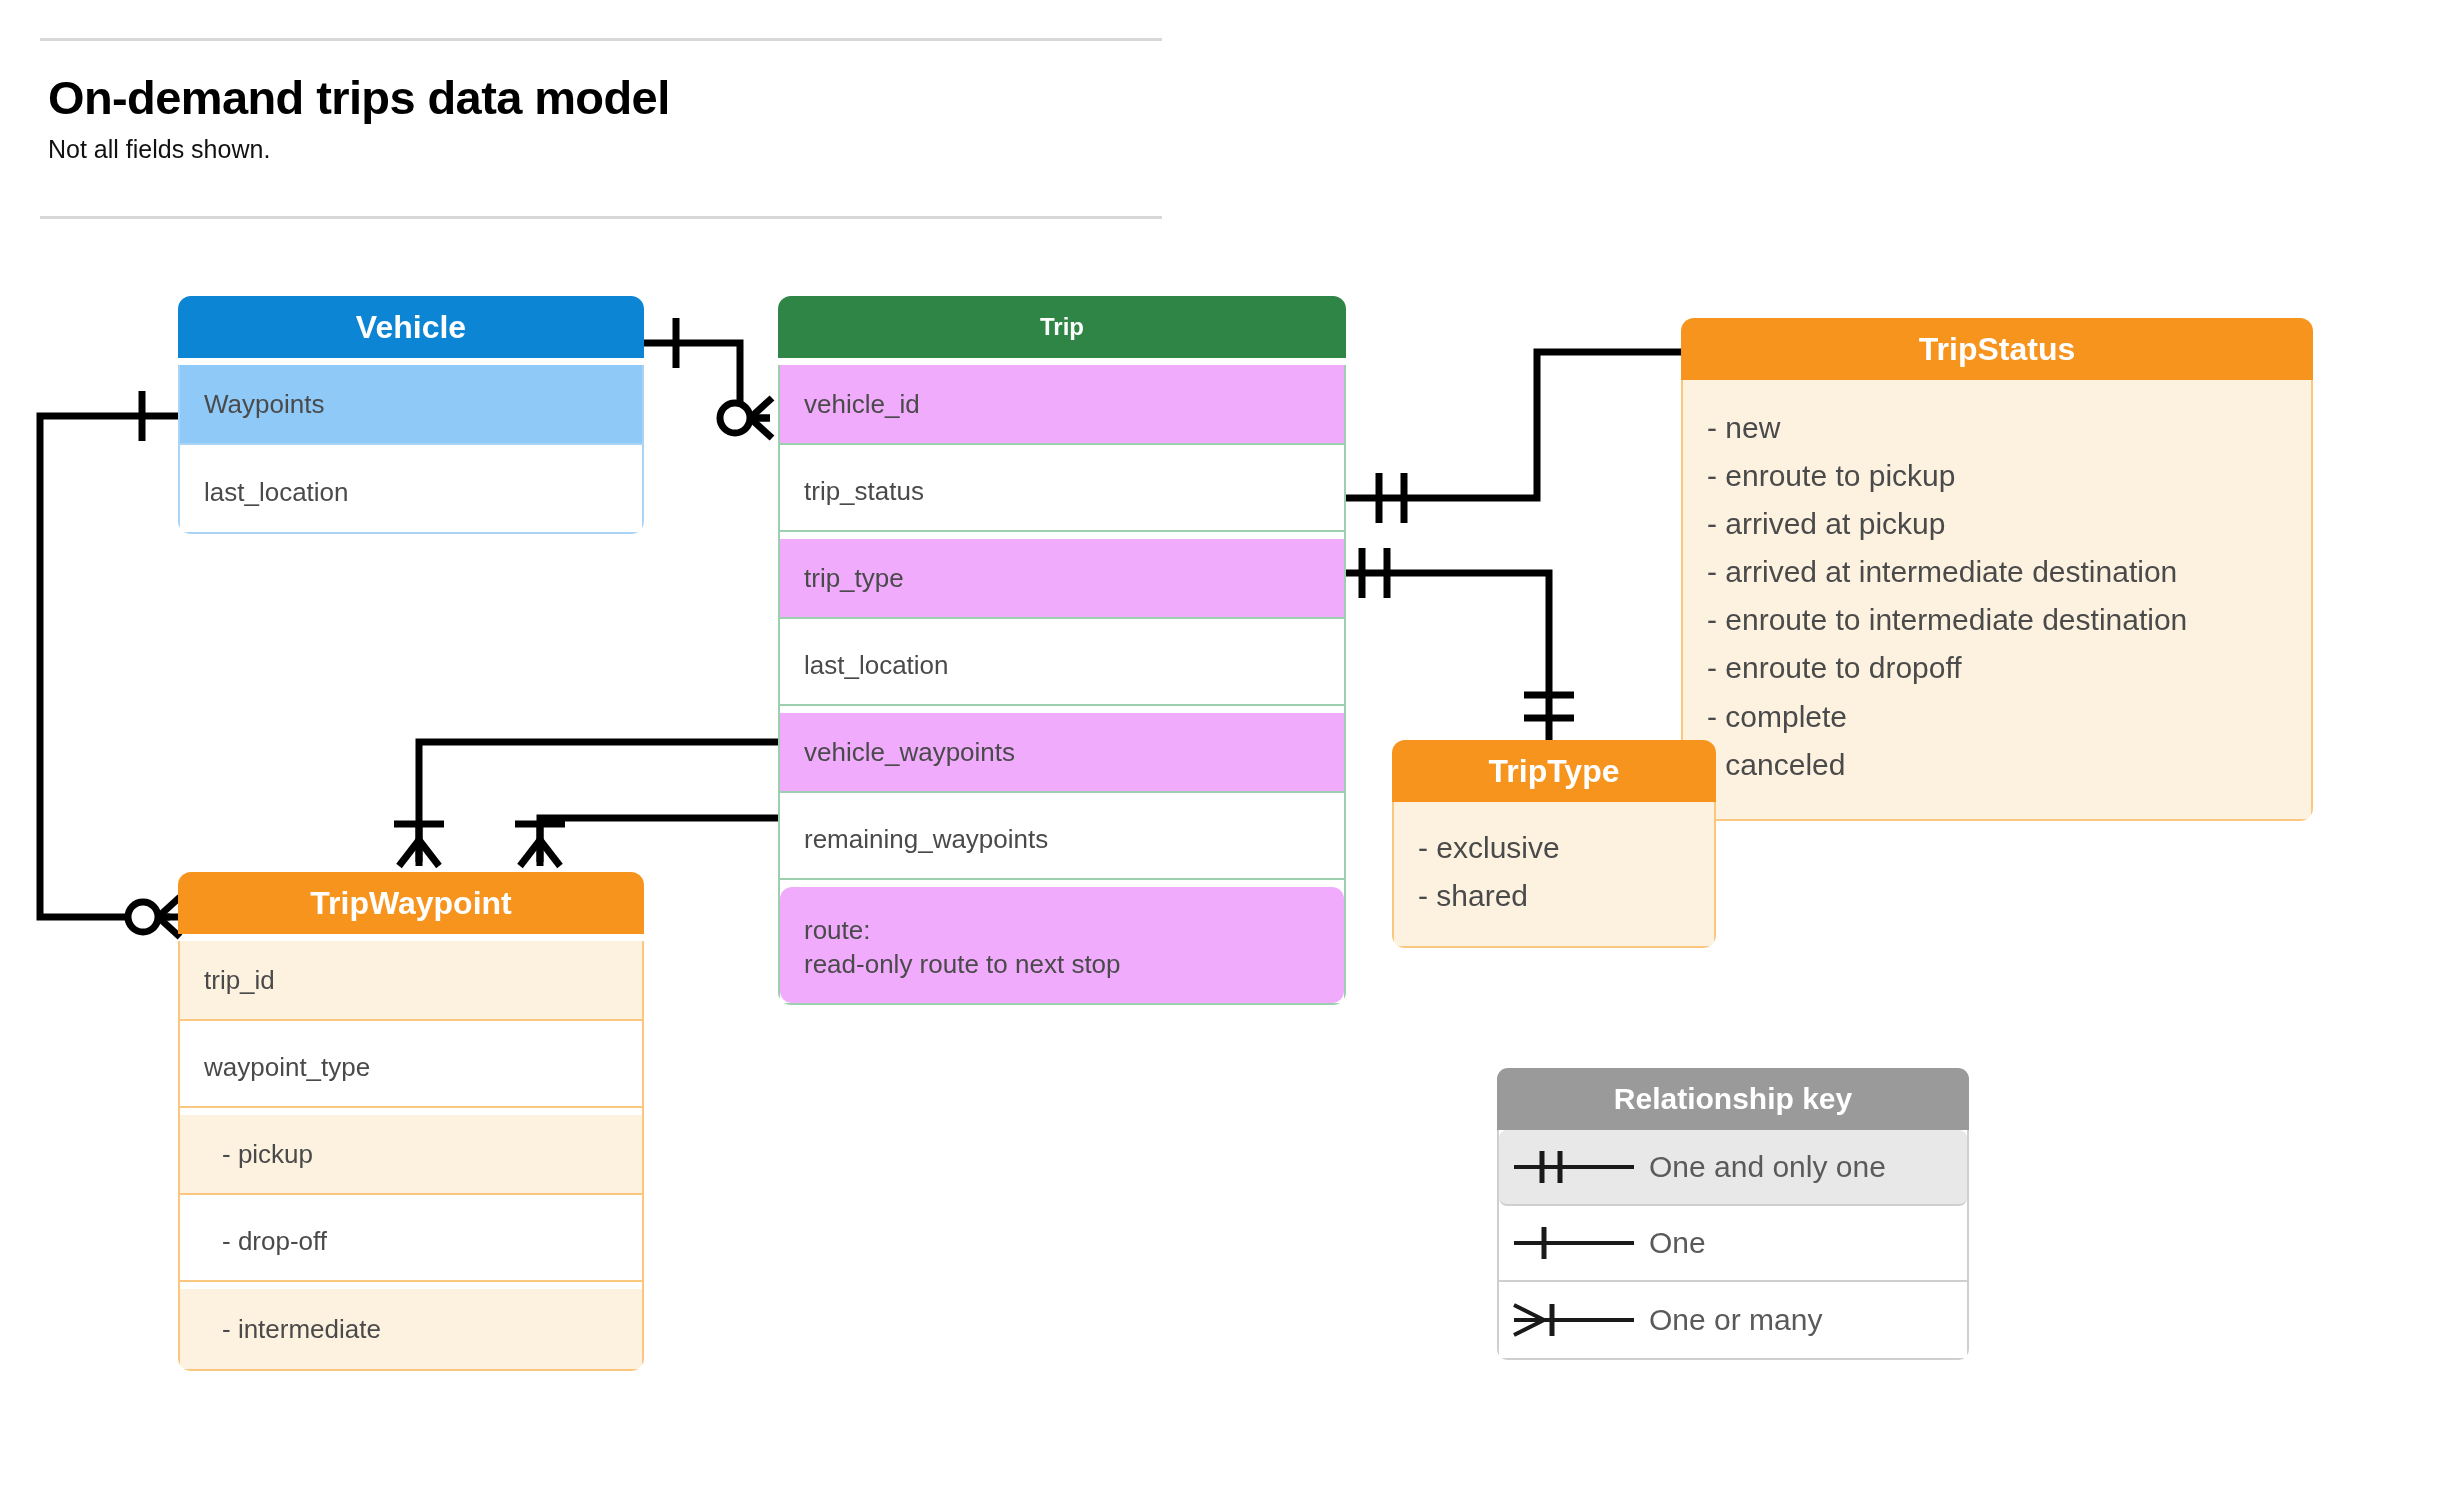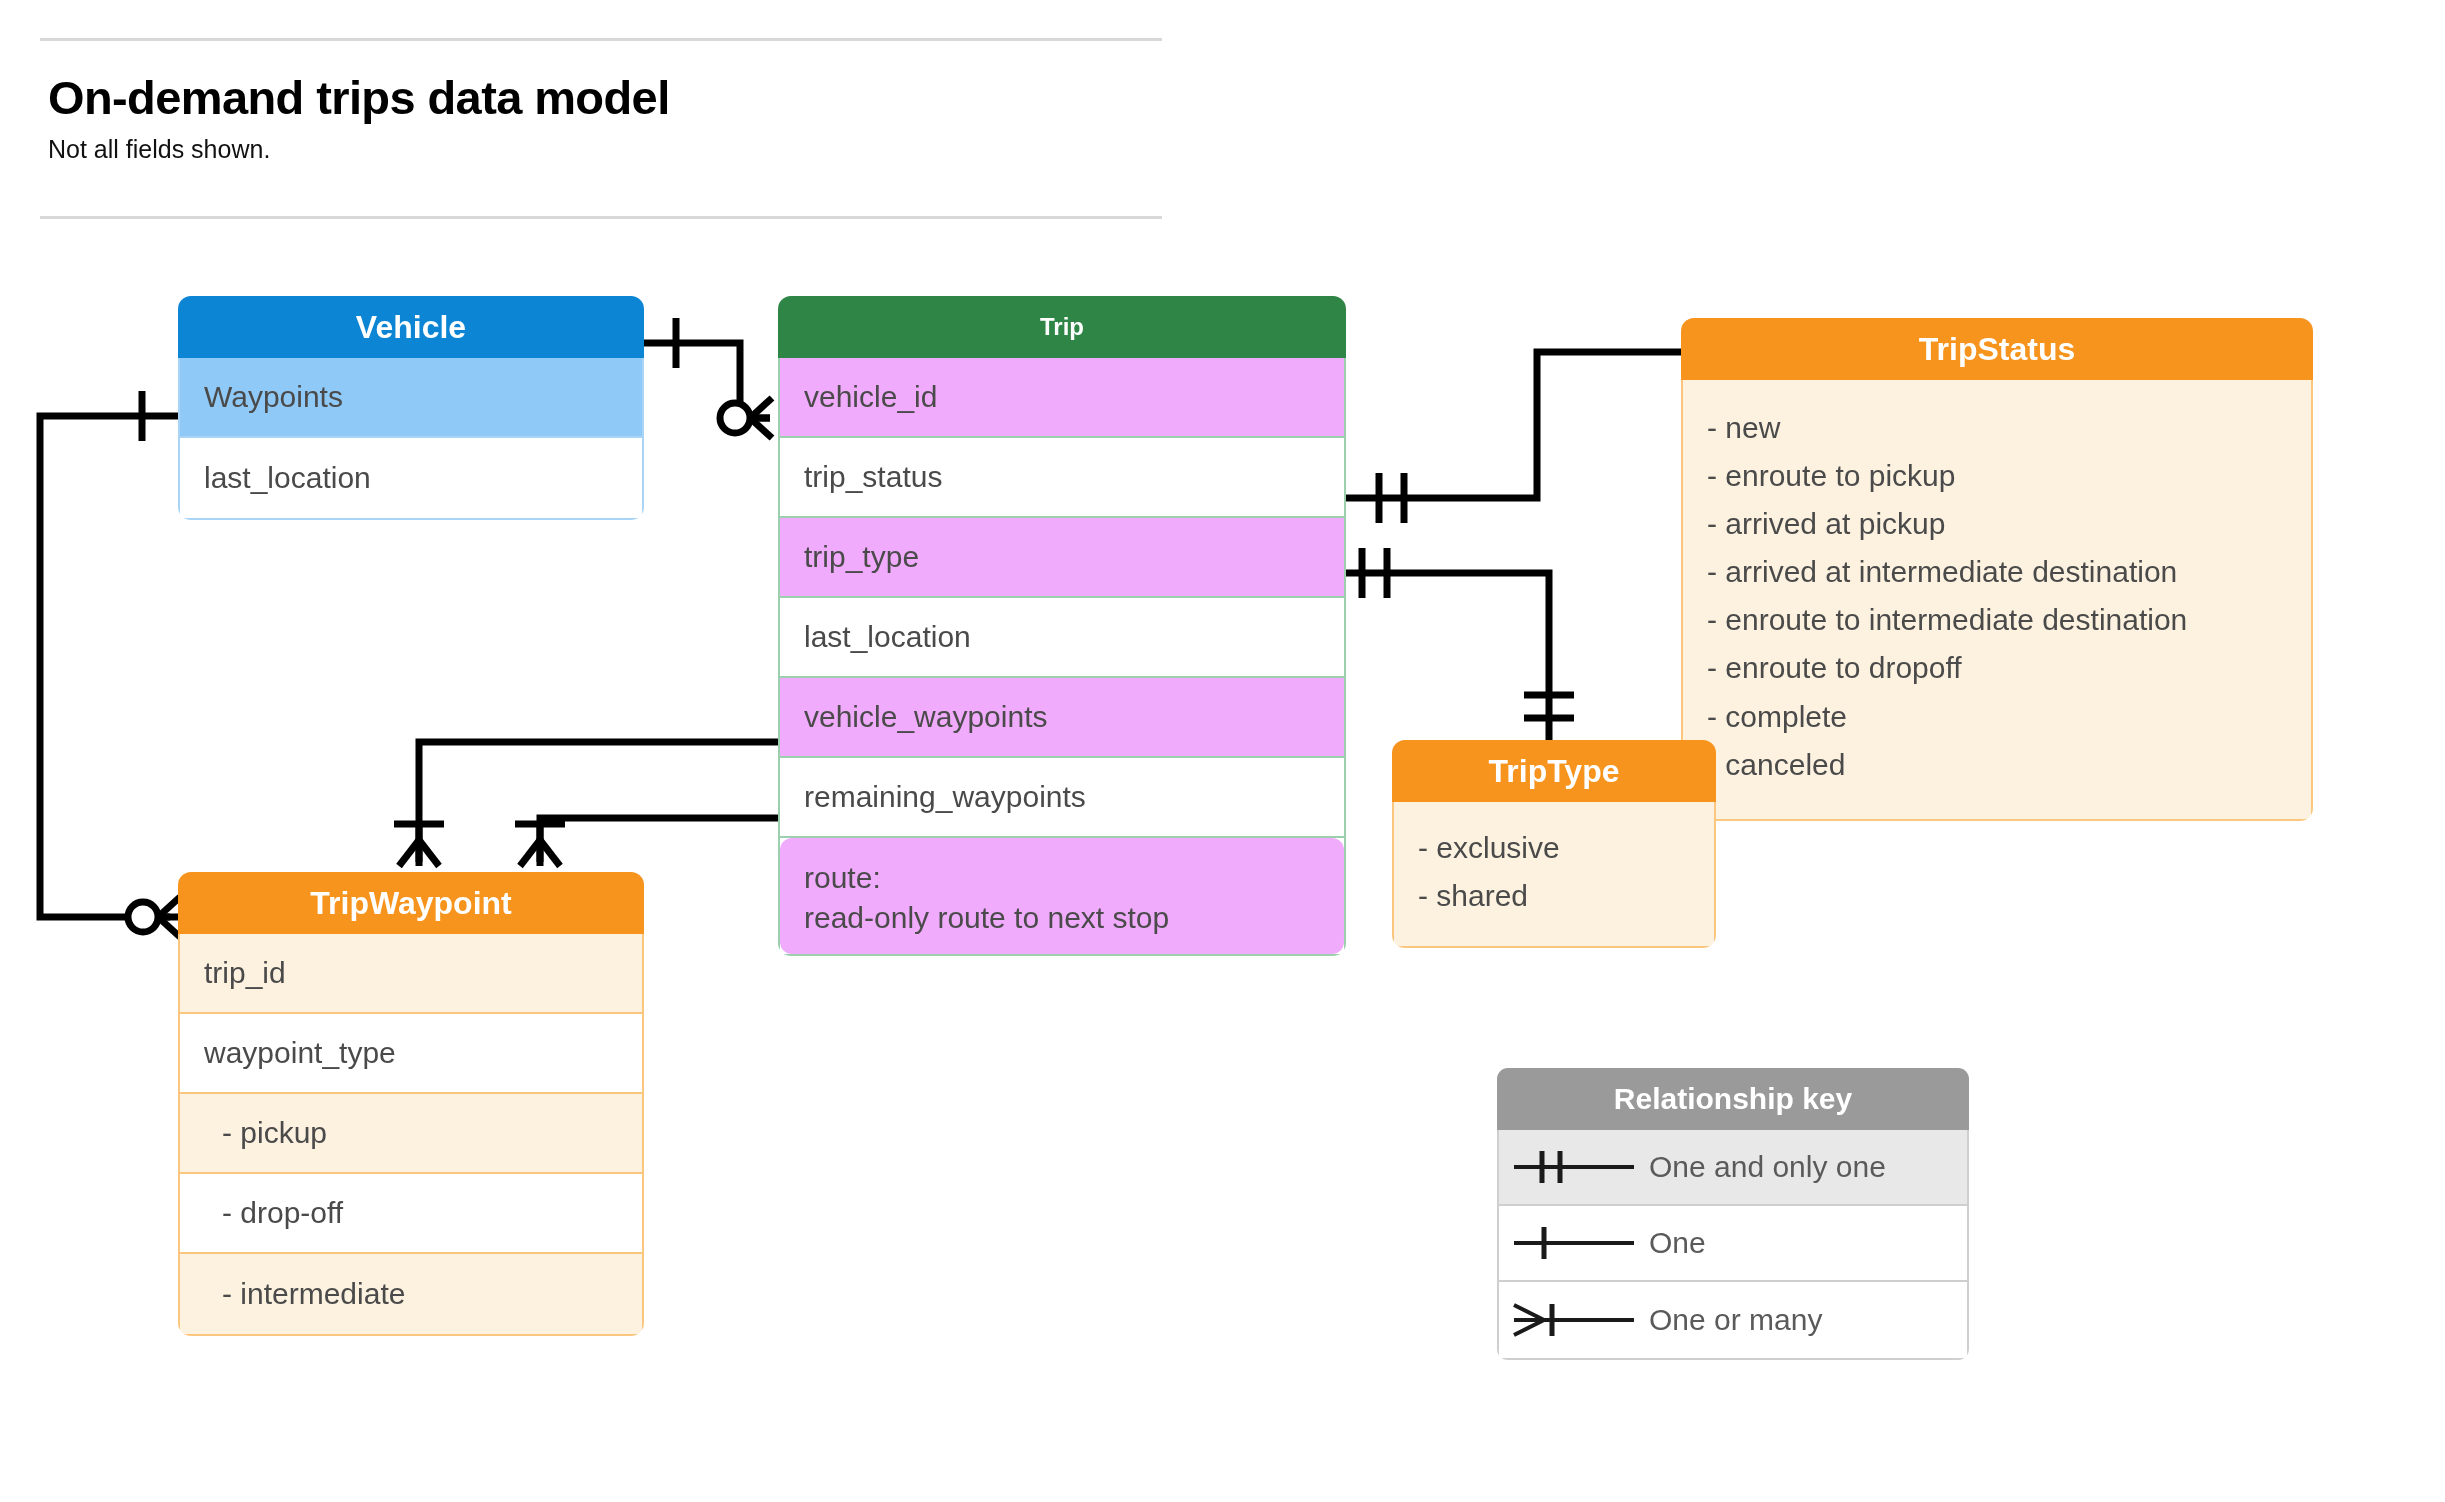--- a/index.html
+++ b/index.html
@@ -53,23 +53,24 @@
   }
   .entity-body {
     border-style: solid;
     border-width: 0 2px 2px 2px;
     border-radius: 0 0 6px 6px;
   }
   .row {
     display: flex;
     align-items: center;
     color: #4a4a4a;
-    font-size: 30px;
+    font-size: 26px;
     padding-left: 24px;
     border-bottom: 2px solid transparent;
+    margin-top: 7px;
   }
   .row:last-child { border-bottom: none; }
   .row.multiline {
     flex-direction: column;
     align-items: flex-start;
     justify-content: center;
     line-height: 1.32;
     border-radius: 12px;
   }
 
@@ -129,21 +130,21 @@
   }
   #legend .legend-body {
     border: 2px solid #cfcfcf; border-top: none; background: #ffffff;
   }
   #legend .legend-row {
     display: flex; align-items: center;
     height: 76px;
     border-bottom: 2px solid #cfcfcf;
   }
   #legend .legend-row:last-child { border-bottom: none; }
-  #legend .legend-row.alt { background: #e8e8e8; }
+  #legend .legend-row.alt { background: #e8e8e8; border-radius: 8px; }
   #legend .legend-sym { width: 150px; flex: 0 0 150px; display: flex; align-items: center; justify-content: center; }
   #legend .legend-label { font-size: 30px; color: #5a5a5a; }
 
   
   #connectors {
     position: absolute; left: 0; top: 0;
     width: 2445px; height: 1502px;
     z-index: 2; pointer-events: none;
   }
   #connectors path, #connectors line, #connectors polyline {

